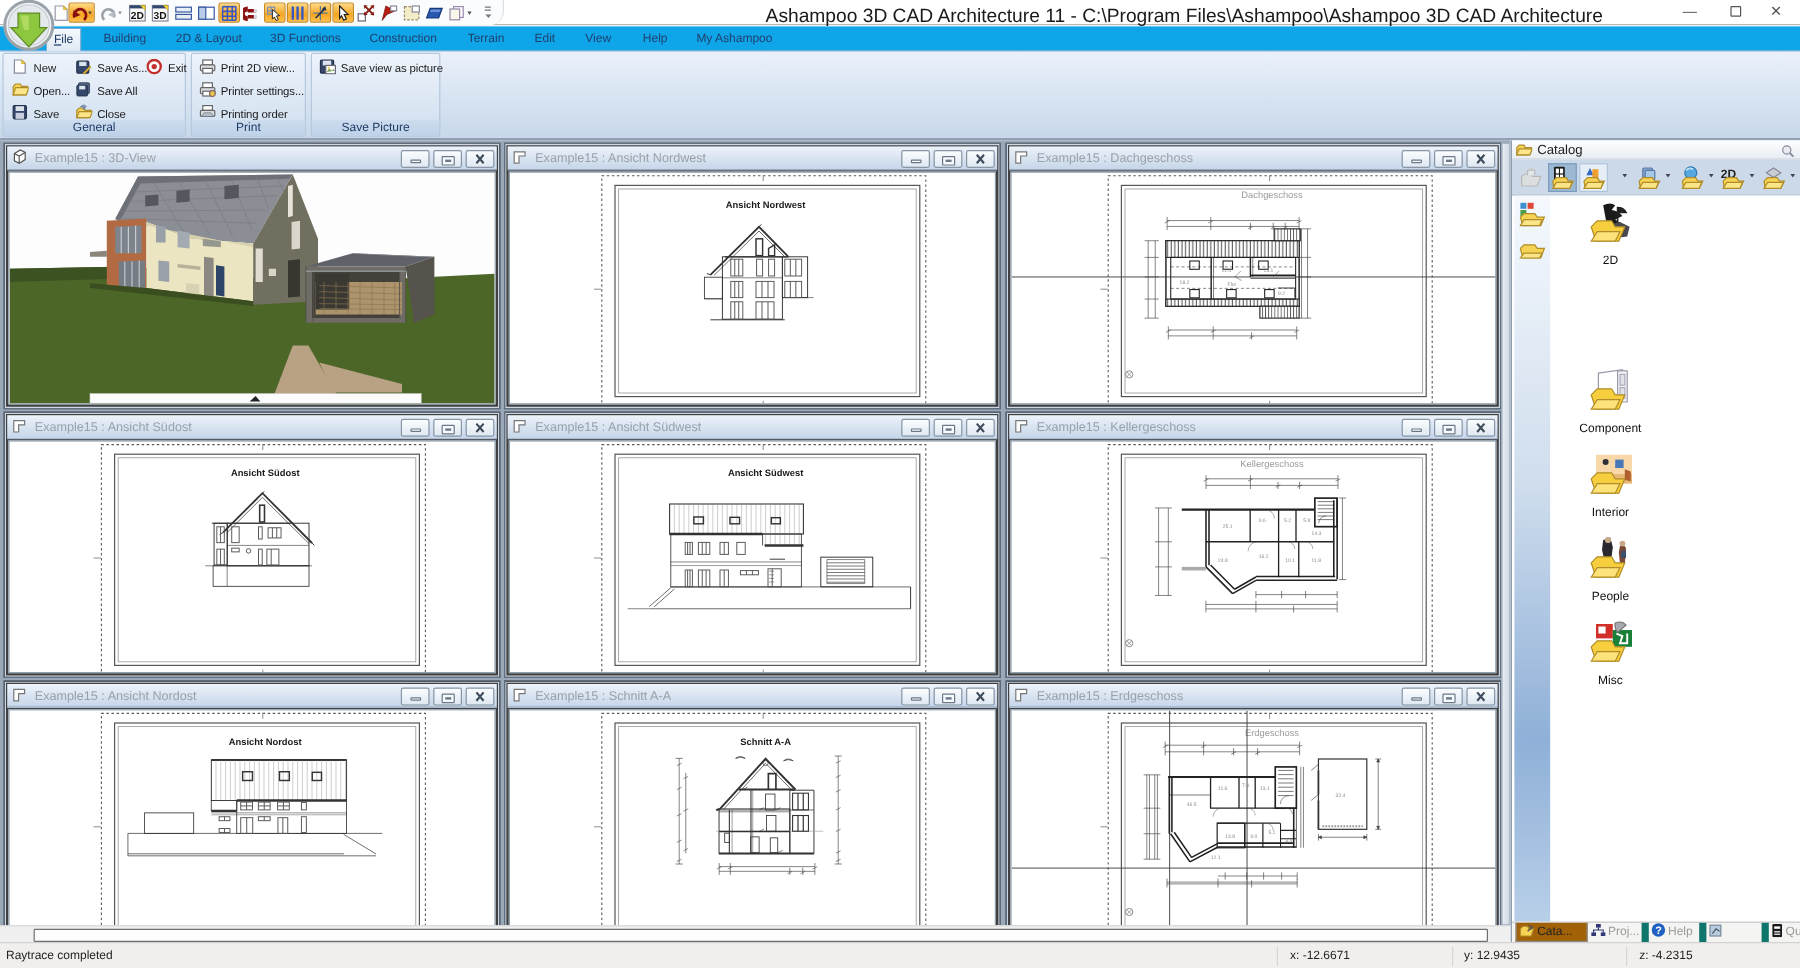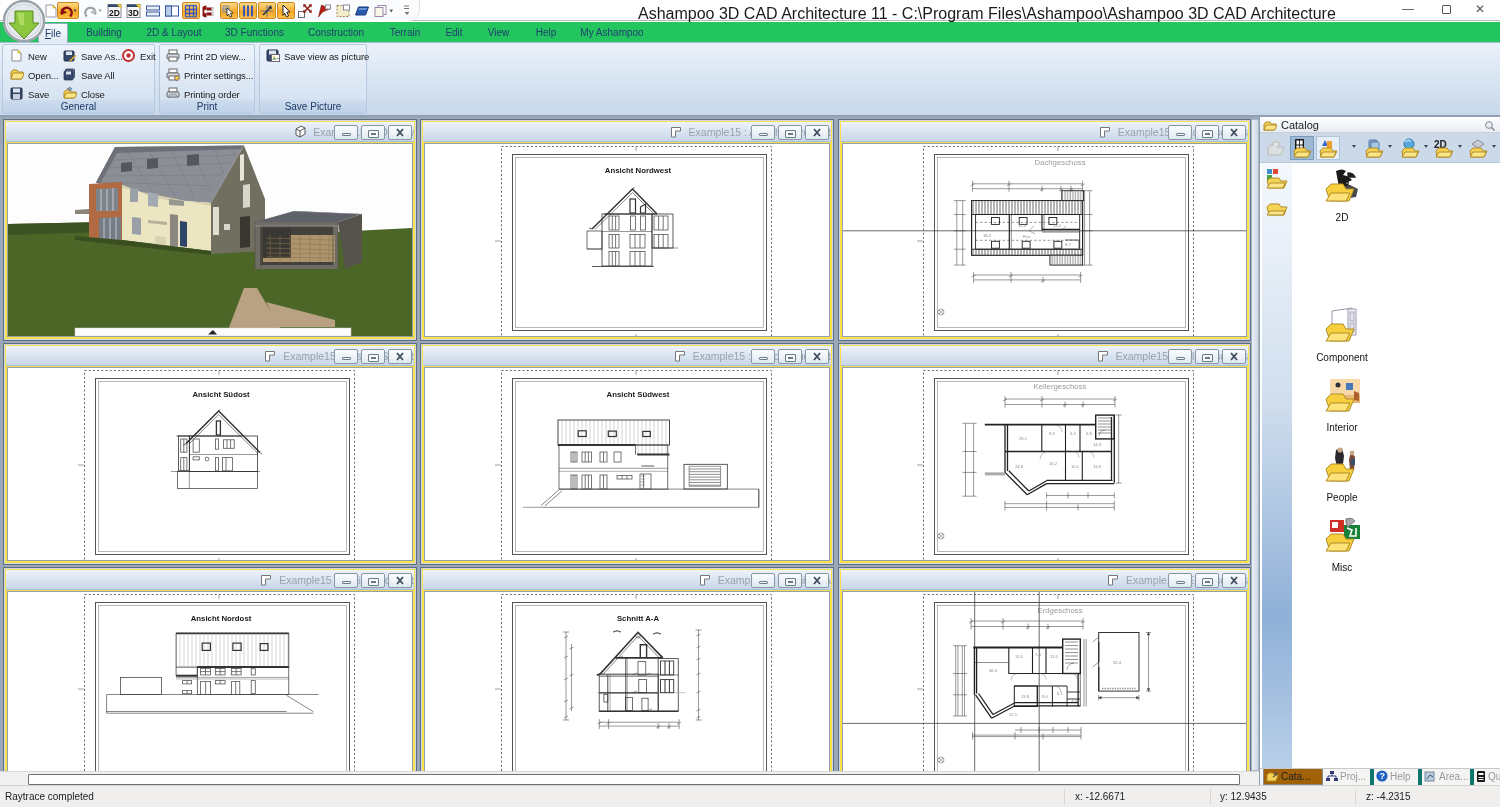--- a/index.html
+++ b/index.html
@@ -1,48 +1,48 @@
 <!DOCTYPE html>
 <html><head><meta charset="utf-8"><style>
 * { margin:0; padding:0; box-sizing:border-box; }
 body { width:1500px; height:807px; font-family:"Liberation Sans", sans-serif; overflow:hidden; position:relative; background:#fff; }
 #titlebar { position:absolute; left:0; top:0; width:1500px; height:21px; background:#ffffff; border-bottom:1px solid #b8b8b8; }
 #apptitle { position:absolute; left:638px; top:5px; font-size:16px; color:#1a1a1a; }
 .wbtn { position:absolute; top:0; width:44px; height:21px; color:#555; font-size:12px; text-align:center; line-height:19px; }
-#tabrow { position:absolute; left:0; top:22px; width:1500px; height:21px; background:#22c55e; border-bottom:1px solid #a9bcd2; }
+#tabrow { position:absolute; left:0; top:22px; width:1500px; height:21px; background:#0ea5e9; border-bottom:1px solid #a9bcd2; }
 .tab { position:absolute; top:1px; height:20px; font-size:10px; color:#20406e; text-align:center; padding-top:4px; }
 .tab.active { background:linear-gradient(#f5f9fd,#dfe9f4); border:1px solid #96abc4; border-bottom:none; border-radius:2px 2px 0 0; color:#1d3a66; }
 #ribbon { position:absolute; left:0; top:43px; width:1500px; height:74px; background:linear-gradient(#eaf1fa, #d5e2f1 60%, #c8d8ea); border-bottom:2px solid #90a0b2; }
 .rgroup { position:absolute; top:1px; height:70px; background:linear-gradient(#edf3fb,#d9e5f3 70%,#ccdcee); border:1px solid #b5c8dd; border-radius:2px; }
 .rglabel { position:absolute; left:0; bottom:0; width:100%; height:13px; background:linear-gradient(#cddcee,#bed2e8); text-align:center; font-size:10px; color:#1d3a66; line-height:13px; border-radius:0 0 2px 2px; }
 .ritem { position:absolute; font-size:9.5px; color:#1a1a1a; white-space:nowrap; letter-spacing:-0.1px; }
 .ricon { display:inline-block; width:14px; height:13px; vertical-align:-2px; margin-right:4px; }
 #workspace { position:absolute; left:0; top:117px; width:1259px; height:668px; background:#9aa8b8; overflow:hidden; }
-.win { position:absolute; background:#fde047; border:1px solid #5f6f7f; box-shadow:0 0 0 1px #cdd8e6 inset;text-align:right; }
+.win { position:absolute; background:#404040; border:1px solid #5f6f7f; box-shadow:0 0 0 1px #cdd8e6 inset; }
 .wtitle { position:absolute; left:2px; top:2px; right:2px; height:20px; background:linear-gradient(#edf3fa,#c6d6e9); border-bottom:1px solid #aabfd6; color:#98a2ac; font-size:10.5px; line-height:20px; }
 .wtitle .wicon { display:inline-block; width:13px; height:13px; margin:0 6px 0 4px; vertical-align:-2px; }
 .wbtns { position:absolute; right:2px; top:3px; }
 .wb { display:inline-block; width:24px; height:15px; background:linear-gradient(#fbfdfe,#dfe8f2); border:1px solid #8896a6; border-radius:2px; margin-left:3px; text-align:center; vertical-align:top; position:relative; }
 .wcontent { position:absolute; left:3px; top:23px; right:3px; bottom:3px; background:#ffffff; border:1px solid #90a0ae; overflow:hidden; }
 .g-min { position:absolute; left:7px; top:7px; width:9px; height:3px; background:#f8fbfe; border:1px solid #6a7888; border-radius:1px; }
 .g-max { position:absolute; left:6px; top:4px; width:11px; height:8px; background:#f8fbfe; border:1px solid #6a7888; border-radius:1px; }
 .g-max::after { content:""; position:absolute; left:2px; top:2px; width:5px; height:2px; background:#6a7888; }
 
 #vscroll { position:absolute; left:1251px; top:119px; width:8px; height:652px; background:linear-gradient(90deg,#e8eef4,#cfd9e4); border:1px solid #aab6c2; }
 #hscroll { position:absolute; left:0px; top:771px; width:1259px; height:14px; background:#f0f0f0; border-top:1px solid #d8d8d8; }
 #hthumb { position:absolute; left:28px; top:2px; width:1212px; height:11px; background:#fdfdfd; border:1px solid #707070; border-radius:1px; }
 #catalog { position:absolute; left:1259px; top:117px; width:241px; height:668px; background:#ffffff; border-left:1px solid #8ea0b0; }
 #cathead { position:absolute; left:0; top:1px; width:240px; height:15px; background:linear-gradient(#fcfdfe,#e8edf3); border-bottom:1px solid #c8d0da; font-size:11px; color:#222; line-height:15px; }
 #cattools { position:absolute; left:0; top:16px; width:240px; height:30px; background:#ccd9e8; border-bottom:1px solid #b8c6d6; }
 #catstrip { position:absolute; left:2px; top:46px; width:30px; height:605px; background:linear-gradient(#f5f9fd, #cfdded 40%, #8fb0d8 75%, #b8cfe8); }
 #catitems { position:absolute; left:32px; top:46px; width:208px; height:605px; background:#fff; }
 .catitem { position:absolute; left:0; width:100px; text-align:center; font-size:10px; color:#111; }
 .catitem svg { display:block; margin:0 auto 1px auto; }
 #cattabs { position:absolute; left:0px; top:651px; width:240px; height:17px; background:#f4f4f2; border-top:1px solid #c8c8c8; font-size:10px; color:#9a9a9a; }
-.cattab { position:absolute; top:0; height:16px; line-height:15px; border-right:4px solid #0f766e; }
+.cattab { position:absolute; top:0; height:16px; line-height:15px; border-right:6px solid #0f766e; }
 .cattab.sel { background:#a16207; border:1px solid #888; border-top:none; color:#222; padding-left:2px; }
 .ct { position:absolute; top:3px; width:24px; height:24px; }
 .ct.sel { background:#9db8d2; border:1px solid #7a9cbe; }
 .ct.hl2 { background:#e6eef8; border:1px solid #b0c4da; }
 .ct svg { position:absolute; left:50%; top:50%; transform:translate(-50%,-50%); }
 .ctd { position:absolute; top:12px; width:0; height:0; border-left:2.5px solid transparent; border-right:2.5px solid transparent; border-top:3.5px solid #445; }
 .catitem div { font-size:10px; margin-top:0px; }
 #statusbar { position:absolute; left:0; top:785px; width:1500px; height:22px; background:#f0efed; border-top:1px solid #d4d2d0; font-size:10px; color:#222; }
 .ssep { position:absolute; top:3px; width:1px; height:16px; background:#d8d6d4; }
 svg { display:block; }

